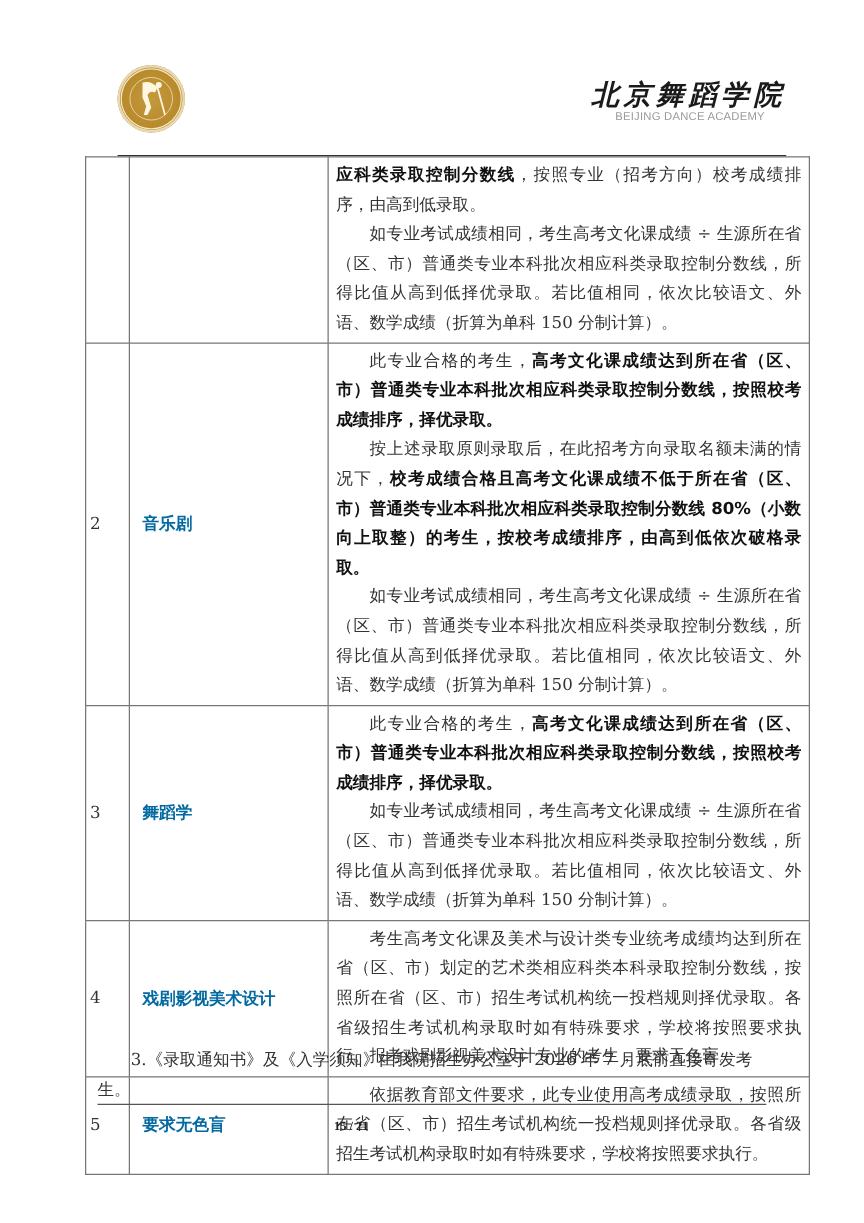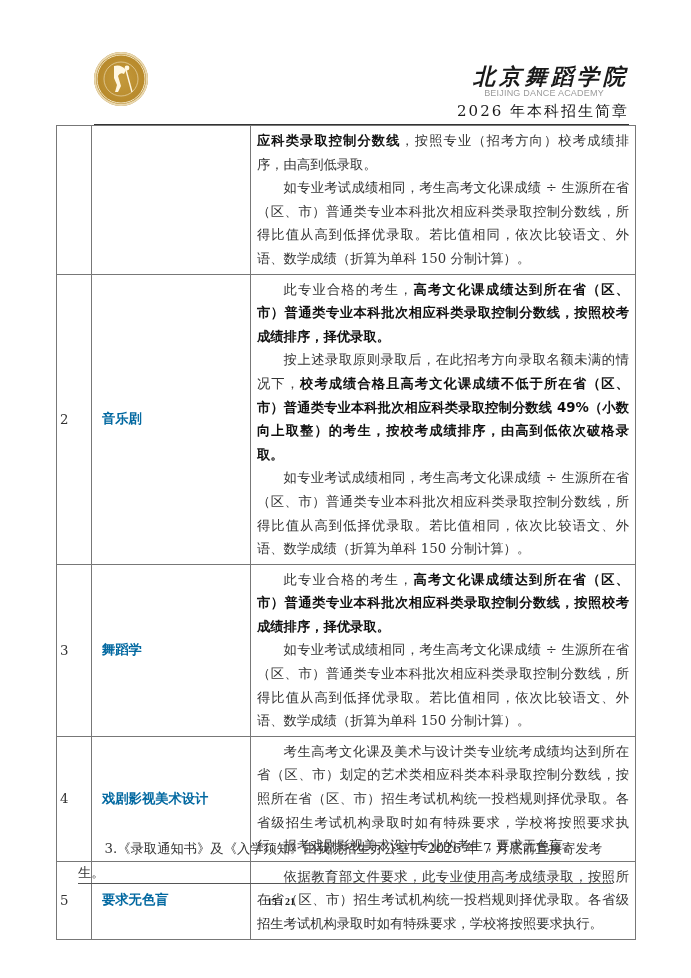--- a/index.html
+++ b/index.html
@@ -67,21 +67,21 @@
     .header-rule {
       position: absolute;
       left: 78px;
       top: 124px;
       width: 535px;
       height: 0;
       border-top: 1.5px solid #333;
     }
     table.admit {
       position: absolute;
-      left: 56px;
+      left: 68px;
       top: 125px;
       width: 579px;
       border-collapse: collapse;
       table-layout: fixed;
       font-size: 13.3px;
     }
     table.admit td {
       border: 1px solid #777;
       vertical-align: middle;
       padding: 0;
@@ -151,21 +151,20 @@
       <circle cx="27" cy="27" r="24" fill="none" stroke="#f3e6c4" stroke-width="1"></circle>
       <circle cx="27" cy="27" r="17" fill="none" stroke="#f3e6c4" stroke-width="0.6"></circle>
       <path d="M20 14 Q27 12 32 18 L30 22 Q26 20 24 24 L27 34 L24 40 L21 40 L23 33 L20 26 Z" fill="#fff7e2"></path>
       <path d="M32 18 L38 40" stroke="#fff7e2" stroke-width="1.4" fill="none"></path>
       <circle cx="33" cy="16" r="2.4" fill="#fff7e2"></circle>
     </svg>
   </div>
   <div class="brand">
     <div class="brand-cn">北京舞蹈学院</div>
     <div class="brand-en">BEIJING DANCE ACADEMY</div>
-    <div class="brand-sub">2026 年本科招生简章</div>
   </div>
   <div class="header-rule"></div>
 </div>
 
 <table class="admit">
   <colgroup>
     <col class="c-no">
     <col class="c-major">
     <col class="c-rule">
   </colgroup>
@@ -176,21 +175,21 @@
         <td class="rule">
           <div class="para"><span class="b">应科类录取控制分数线</span><span>，按照专业（招考方向）校考成绩排序，由高到低录取。</span></div>
           <div class="para indent"><span>如专业考试成绩相同，考生高考文化课成绩 ÷ 生源所在省（区、市）普通类专业本科批次相应科类录取控制分数线，所得比值从高到低择优录取。若比值相同，依次比较语文、外语、数学成绩（折算为单科 150 分制计算）。</span></div>
         </td>
       </tr>
       <tr>
         <td class="no">2</td>
         <td class="major">音乐剧</td>
         <td class="rule">
           <div class="para indent"><span>此专业合格的考生，</span><span class="b">高考文化课成绩达到所在省（区、市）普通类专业本科批次相应科类录取控制分数线，按照校考成绩排序，择优录取。</span></div>
-          <div class="para indent"><span>按上述录取原则录取后，在此招考方向录取名额未满的情况下，</span><span class="b">校考成绩合格且高考文化课成绩不低于所在省（区、市）普通类专业本科批次相应科类录取控制分数线 49%（小数向上取整）的考生，按校考成绩排序，由高到低依次破格录取。</span></div>
+          <div class="para indent"><span>按上述录取原则录取后，在此招考方向录取名额未满的情况下，</span><span class="b">校考成绩合格且高考文化课成绩不低于所在省（区、市）普通类专业本科批次相应科类录取控制分数线 80%（小数向上取整）的考生，按校考成绩排序，由高到低依次破格录取。</span></div>
           <div class="para indent"><span>如专业考试成绩相同，考生高考文化课成绩 ÷ 生源所在省（区、市）普通类专业本科批次相应科类录取控制分数线，所得比值从高到低择优录取。若比值相同，依次比较语文、外语、数学成绩（折算为单科 150 分制计算）。</span></div>
         </td>
       </tr>
       <tr>
         <td class="no">3</td>
         <td class="major">舞蹈学</td>
         <td class="rule">
           <div class="para indent"><span>此专业合格的考生，</span><span class="b">高考文化课成绩达到所在省（区、市）普通类专业本科批次相应科类录取控制分数线，按照校考成绩排序，择优录取。</span></div>
           <div class="para indent"><span>如专业考试成绩相同，考生高考文化课成绩 ÷ 生源所在省（区、市）普通类专业本科批次相应科类录取控制分数线，所得比值从高到低择优录取。若比值相同，依次比较语文、外语、数学成绩（折算为单科 150 分制计算）。</span></div>
         </td>

